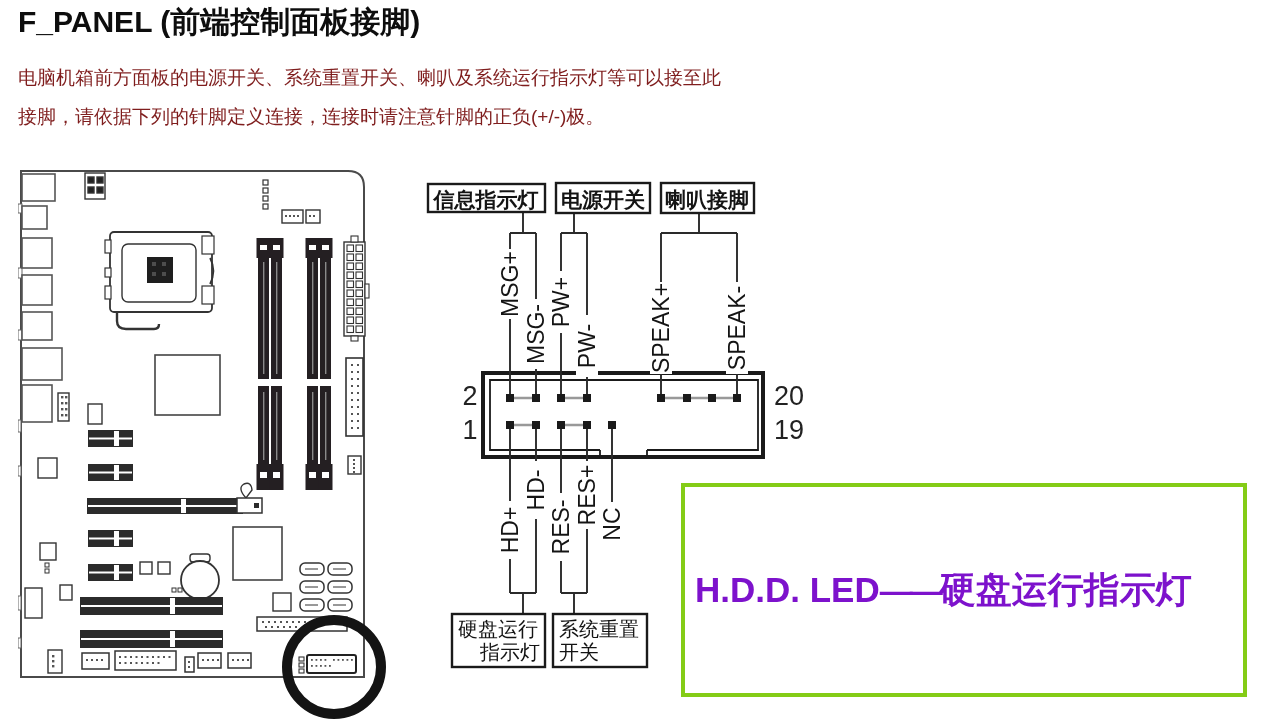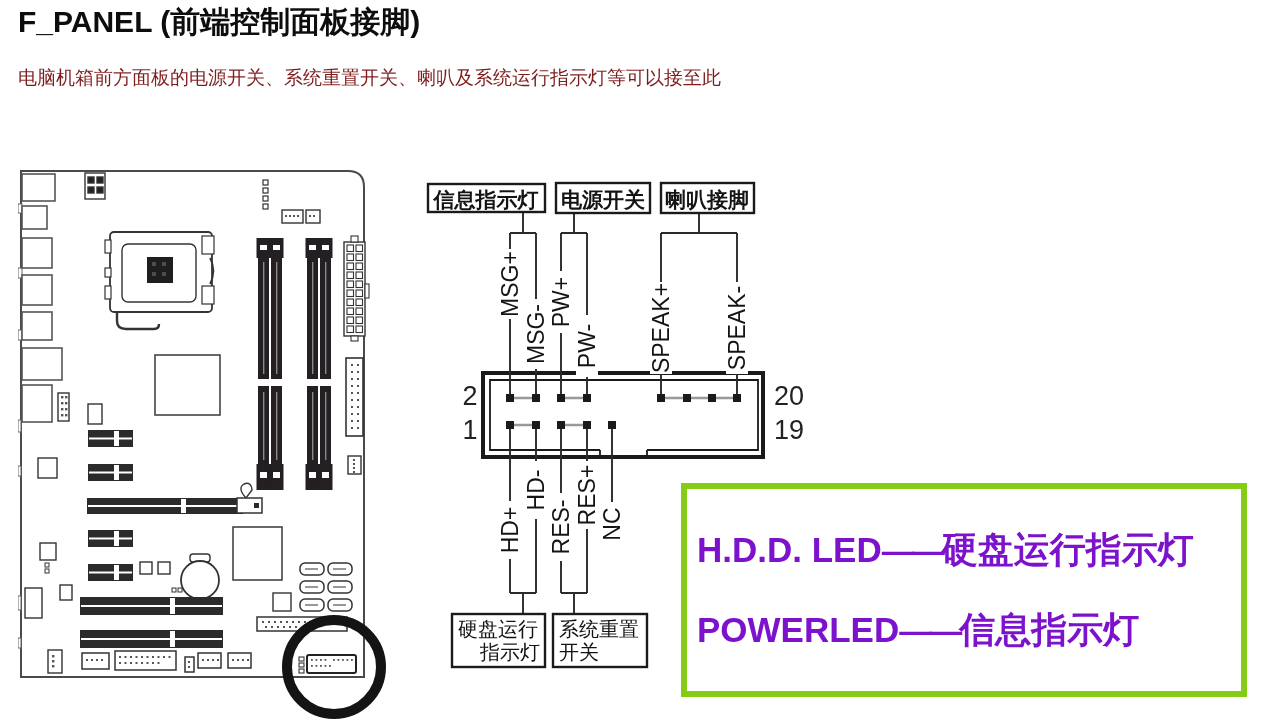--- a/index.html
+++ b/index.html
@@ -14,38 +14,39 @@
   .desc {
     position:absolute; left:18px; top:58px;
     font-size:19px; line-height:39px; color:#7f1d1d; white-space:nowrap;
   }
   .desc div { height:39px; }
   svg text {
     font-family:"Liberation Sans","DejaVu Sans",sans-serif;
   }
   .legend {
     position:absolute; left:681px; top:483px; width:566px; height:214px;
-    border:6px solid #84cc16; box-sizing:border-box; background:#fff;
+    border:4px solid #84cc16; box-sizing:border-box; background:#fff;
     display:flex; flex-direction:column; justify-content:space-evenly;
     padding-left:10px;
   }
   .legend-row { white-space:nowrap; line-height:1; }
   .legend-en  { font-size:35px; font-weight:bold; }
   .legend-dash{ font-size:33px; font-weight:bold; letter-spacing:-3px; }
   .legend-cn  { font-size:36px; font-weight:600; }
 </style>
 </head>
 <body>
 
 <div class="page">
 
   <div class="title">F_PANEL (前端控制面板接脚)</div>
 
   <div class="desc">
     <div>电脑机箱前方面板的电源开关、系统重置开关、喇叭及系统运行指示灯等可以接至此</div>
+    <div>接脚，请依据下列的针脚定义连接，连接时请注意针脚的正负(+/-)极。</div>
   </div>
 
   <svg style="position:absolute;left:18px;top:168px" width="370" height="554" viewBox="0 0 370 554">
 
     <path d="M3,509 L3,3 L330,3 Q346,3 346,19 L346,509 Z" fill="#ffffff" stroke="#4a4a4a" stroke-width="2"></path>
 
     <g fill="#fff" stroke="#666" stroke-width="1">
       <rect x="0" y="36" width="4" height="9"></rect>
         <rect x="0" y="100" width="4" height="10"></rect>
       <rect x="0" y="162" width="4" height="10"></rect>
@@ -489,18 +490,15 @@
         <text x="139" y="449" text-anchor="start" dominant-baseline="central">系统重置</text>
         <text x="139" y="472" text-anchor="start" dominant-baseline="central">开关</text>
       </g>
     </g>
   </svg>
 
   <div class="legend" style="color:#7d12cc">
     <div class="legend-row">
       <span class="legend-en">H.D.D. LED</span><span class="legend-dash">——</span><span class="legend-cn">硬盘运行指示灯</span>
     </div>
-    <div class="legend-row">
-      <span class="legend-en">POWERLED</span><span class="legend-dash">——</span><span class="legend-cn">信息指示灯</span>
-    </div>
   </div>
 
 </div>
 
 </body></html>

